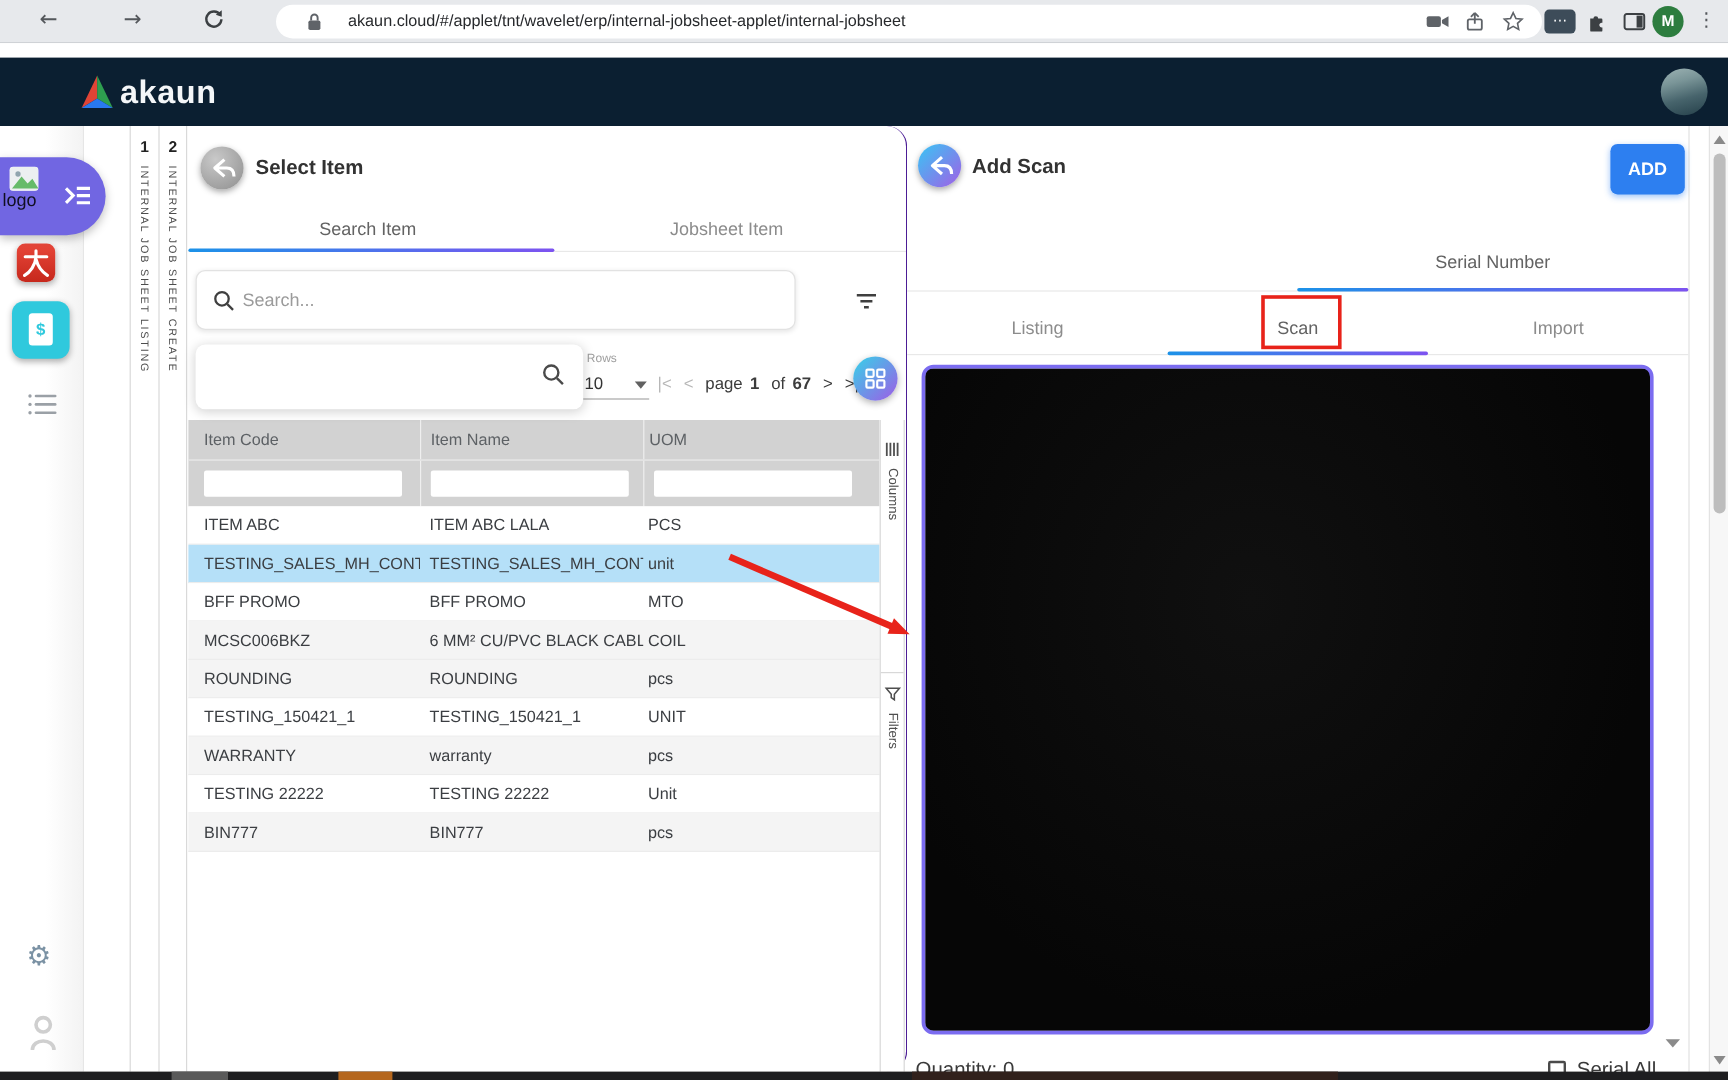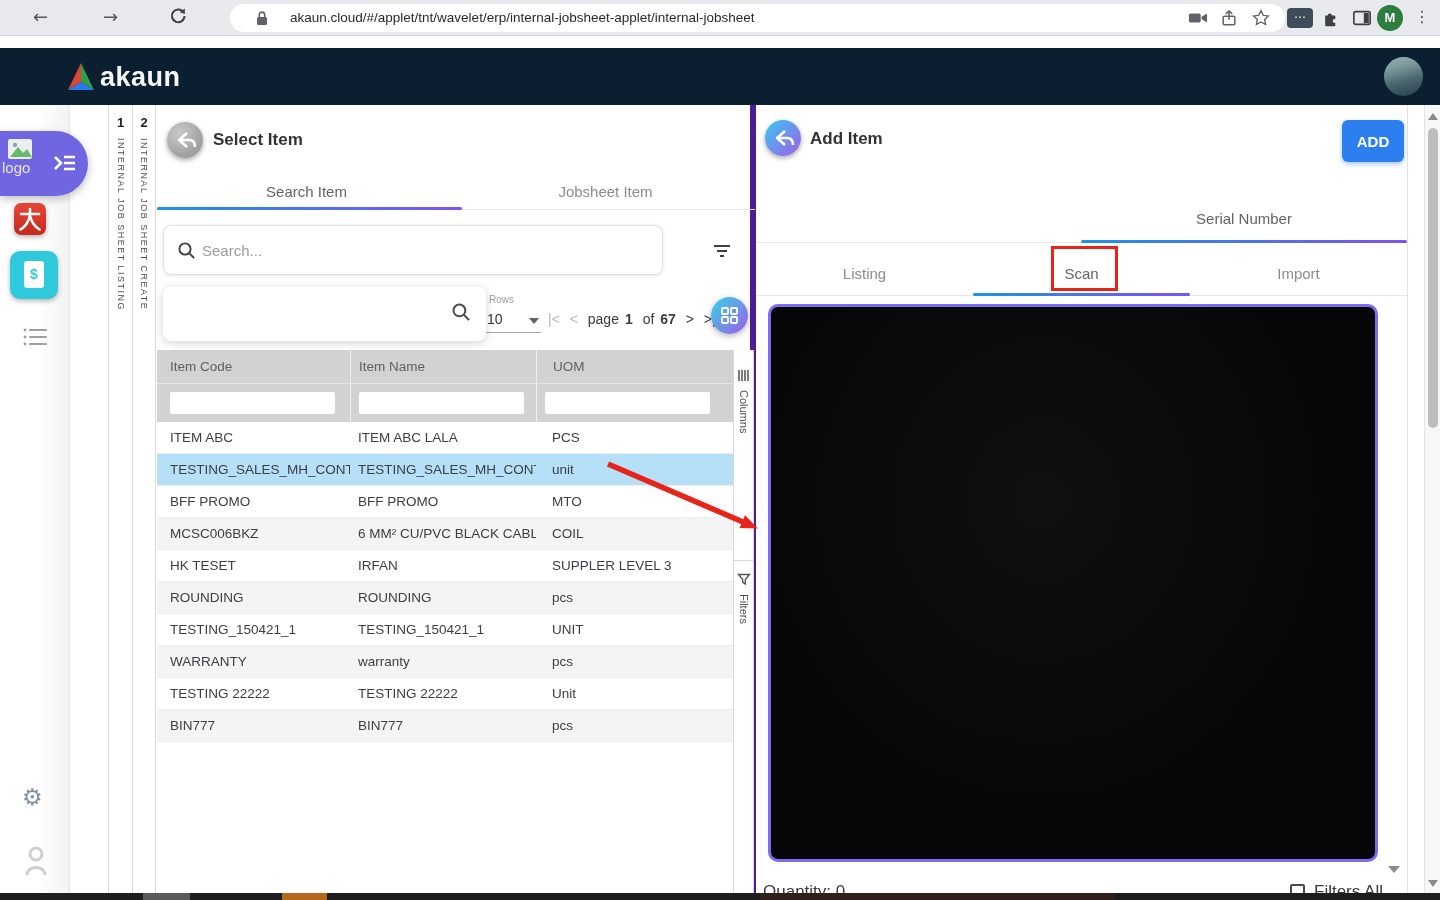--- a/index.html
+++ b/index.html
@@ -23,36 +23,36 @@
   .page-gap{position:absolute;left:0;top:36px;width:1440px;height:12px;background:#fff;}
   .app-navbar{position:absolute;left:0;top:48px;width:1440px;height:57px;background:#0b1f31;}
   .brand{position:absolute;left:100px;top:14px;color:#f4f6f8;font-size:27px;font-weight:bold;letter-spacing:.5px;}
   .nav-avatar{position:absolute;left:1384px;top:9px;width:39px;height:39px;border-radius:50%;
     background:linear-gradient(165deg,#9db3b4 0%,#7a9598 30%,#47646c 62%,#25404a 100%);}
 
   
   .left-rail{position:absolute;left:0;top:105px;width:70px;height:788px;background:linear-gradient(90deg,#fff 55%,#f3f3f3 100%);border-right:1px solid #e6e6e6;}
   .logo-pill{position:absolute;left:0;top:131px;width:88px;height:65px;background:#7166e2;border-radius:0 33px 33px 0;box-shadow:0 3px 8px rgba(0,0,0,.25);z-index:4;}
   .broken-img{position:absolute;left:8px;top:8px;width:24px;height:20px;background:#fdfdfd;border-radius:3px;overflow:hidden;}
-  .logo-word{position:absolute;left:2px;top:28px;font-size:15px;color:#fef9c3;opacity:.85;}
+  .logo-word{position:absolute;left:2px;top:28px;font-size:15px;color:#000000;opacity:.85;}
   .pill-menu{position:absolute;left:51px;top:18px;width:28px;height:28px;}
   .app-icon{position:absolute;border-radius:7px;box-shadow:0 2px 5px rgba(0,0,0,.3);}
   .red-app{left:14px;top:203px;width:32px;height:32px;background:linear-gradient(180deg,#e8473a,#c6281c);}
   .cyan-app{left:10px;top:251px;width:48px;height:48px;background:#2fc9dd;border-radius:10px;}
   .doc{position:absolute;left:14px;top:10px;width:20px;height:27px;background:#fff;border-radius:3px;color:#2fc9dd;font-size:14px;font-weight:bold;text-align:center;line-height:27px;}
   .gear{position:absolute;left:22px;top:784px;font-size:23px;color:#7b92a4;font-family:"DejaVu Sans",sans-serif;cursor:pointer;}
 
   
   .wtab{position:absolute;top:105px;width:24px;height:788px;background:#fff;border-left:1px solid #d9d9d9;}
   .wtab.last{border-right:1px solid #d9d9d9;}
   .wtab-num{display:block;text-align:center;margin-top:10px;font-size:13px;font-weight:bold;color:#222;}
   .vtext{display:block;margin:8px auto 0;writing-mode:vertical-rl;font-size:9px;letter-spacing:1.5px;color:#4d4d4d;white-space:nowrap;}
 
   
-  .left-panel{position:absolute;left:157px;top:105px;width:599px;height:788px;background:#fff;border-right:6px solid #4c1d95;}
+  .left-panel{position:absolute;left:157px;top:105px;width:599px;height:788px;background:#fff;border-right:1px solid #4c1d95;border-radius:17px;}
   .back-btn{position:absolute;width:36px;height:36px;border-radius:50%;box-shadow:0 2px 5px rgba(0,0,0,.35);cursor:pointer;}
   .back-gray{background:radial-gradient(circle at 35% 30%,#c9c9c9,#8e8e8e);}
   .back-grad{background:linear-gradient(135deg,#38c6f4,#a25fe6);}
   .panel-title{font-size:17px;font-weight:600;color:#323232;}
   .tabline{position:absolute;font-size:15px;color:#8c8c8c;text-align:center;cursor:pointer;}
   .tabline.on{color:#636363;}
   .gray-rule{position:absolute;height:1px;background:#e8e8e8;}
   .grad-rule{position:absolute;height:3.5px;background:linear-gradient(90deg,#1c92e8,#7d53f0);border-radius:2px;}
 
   .search-box{position:absolute;left:6px;top:120px;width:500px;height:50px;background:#fff;border:1px solid #e2e2e2;border-radius:8px;box-shadow:0 1px 4px rgba(0,0,0,.10);}
@@ -71,21 +71,21 @@
   .pg-dis{color:#b7b7b7;}
   .pg-b{font-weight:bold;}
   .grid-btn{position:absolute;left:554px;top:192px;width:37px;height:37px;border-radius:50%;background:linear-gradient(135deg,#35d3e8,#9f5be6);box-shadow:0 2px 6px rgba(0,0,0,.3);cursor:pointer;z-index:6;}
 
   
   .thead{position:absolute;left:0;top:245px;width:576px;height:33px;background:#d2d2d2;display:grid;grid-template-columns:193px 186px 1fr;}
   .thcell{font-size:13.5px;color:#5d6165;line-height:33px;}
   .tfilter{position:absolute;left:0;top:278px;width:576px;height:39px;background:#d2d2d2;display:grid;grid-template-columns:193px 186px 1fr;border-top:1px solid #e6e6e6;}
   .fcell{position:relative;}
   .fcell input{position:absolute;top:8px;height:22px;width:165px;border:none;border-radius:2px;background:#fff;outline:none;padding:0 5px;font-size:12px;}
-  .c0{padding-left:13px;}.c1{padding-left:8px;}.c2{padding-left:16px;}
+  .c0{padding-left:13px;}.c1{padding-left:8px;}.c2{padding-left:4px;}
   .thcell.c1,.thcell.c2,.tfilter .c1,.tfilter .c2{border-left:1px solid rgba(255,255,255,.65);}
   .tbody{position:absolute;left:0;top:317px;width:576px;}
   .trow{display:grid;grid-template-columns:193px 186px 1fr;height:32px;background:#fff;border-bottom:1px solid #ececec;cursor:pointer;}
   .trow.alt{background:#f4f4f4;}
   .trow.sel{background:#b5e0f8;}
   .tcell{font-size:13.5px;color:#3b3e42;line-height:32px;white-space:nowrap;overflow:hidden;}
 
   
   .side-strip{position:absolute;left:576px;top:245px;width:21px;height:543px;background:#fff;border-left:1px solid #d8d8d8;border-right:1px solid #d8d8d8;}
   .strip-sec{position:absolute;left:0;width:19px;text-align:center;cursor:pointer;}
@@ -334,25 +334,20 @@
         <div class="trow">
           <div class="tcell c0">BFF PROMO</div>
           <div class="tcell c1">BFF PROMO</div>
           <div class="tcell c2">MTO</div>
         </div>
         <div class="trow alt">
           <div class="tcell c0">MCSC006BKZ</div>
           <div class="tcell c1">6 MM² CU/PVC BLACK CABLE 1...</div>
           <div class="tcell c2">COIL</div>
         </div>
-        <div class="trow">
-          <div class="tcell c0">HK TESET</div>
-          <div class="tcell c1">IRFAN</div>
-          <div class="tcell c2">SUPPLER LEVEL 3</div>
-        </div>
         <div class="trow alt">
           <div class="tcell c0">ROUNDING</div>
           <div class="tcell c1">ROUNDING</div>
           <div class="tcell c2">pcs</div>
         </div>
         <div class="trow">
           <div class="tcell c0">TESTING_150421_1</div>
           <div class="tcell c1">TESTING_150421_1</div>
           <div class="tcell c2">UNIT</div>
         </div>
@@ -394,39 +389,39 @@
       </div>
     </div>
   </div>
 
   <div class="right-panel">
     <div class="back-btn back-grad" style="left:9px;top:15px;">
       <svg width="36" height="36" viewBox="0 0 36 36">
           <path d="M20 11 l-8 7 8 7 M12 18 h10 c4 0 6 2.5 6 7" fill="none" stroke="#fff" stroke-width="2.6" stroke-linejoin="round"></path>
         </svg>
     </div>
-    <span class="panel-title abs" style="left:54px;top:24px;">Add Item</span>
+    <span class="panel-title abs" style="left:54px;top:24px;">Add Scan</span>
     <button class="add-btn">ADD</button>
 
     <span class="tabline on" style="left:325px;top:105px;width:326px;">Serial Number</span>
     <div class="gray-rule" style="left:0;top:137px;width:651px;"></div>
     <div class="grad-rule" style="left:325px;top:134.5px;width:326px;"></div>
 
     <span class="tabline" style="left:0;top:160px;width:217px;">Listing</span>
     <span class="tabline on" style="left:217px;top:160px;width:217px;">Scan</span>
     <span class="tabline" style="left:434px;top:160px;width:217px;">Import</span>
     <div class="gray-rule" style="left:0;top:190px;width:651px;"></div>
     <div class="grad-rule" style="left:217px;top:187.5px;width:217px;"></div>
 
     <div class="scan-box"></div>
 
     <span class="qty-text">Quantity: 0</span>
     <span class="select-all">
       <span class="cbox"></span>
-      <span>Filters All</span>
+      <span>Serial All</span>
     </span>
   </div>
 
   <div class="panel-sb-down"></div>
   <div class="page-sb">
     <div class="sb-up"></div>
     <div class="sb-thumb"></div>
     <div class="sb-down"></div>
   </div>
 

